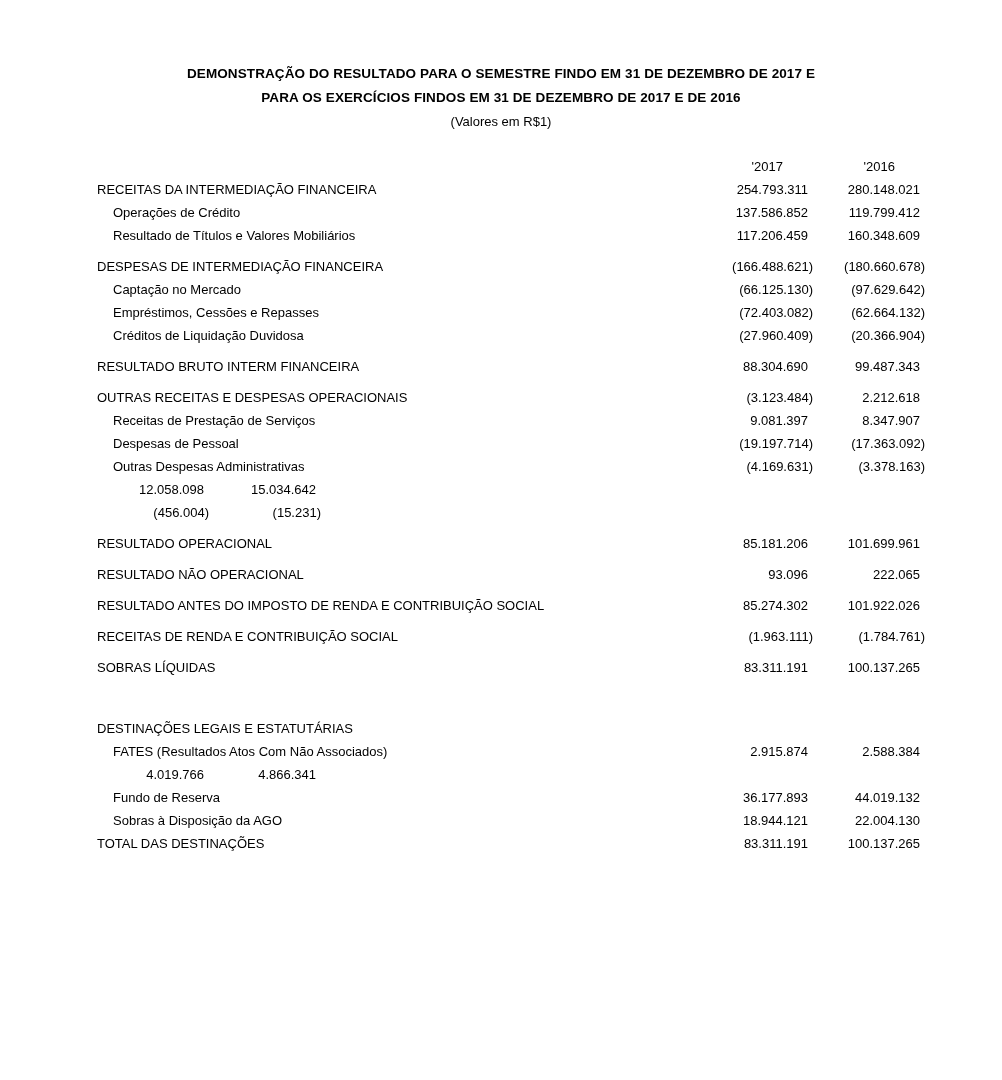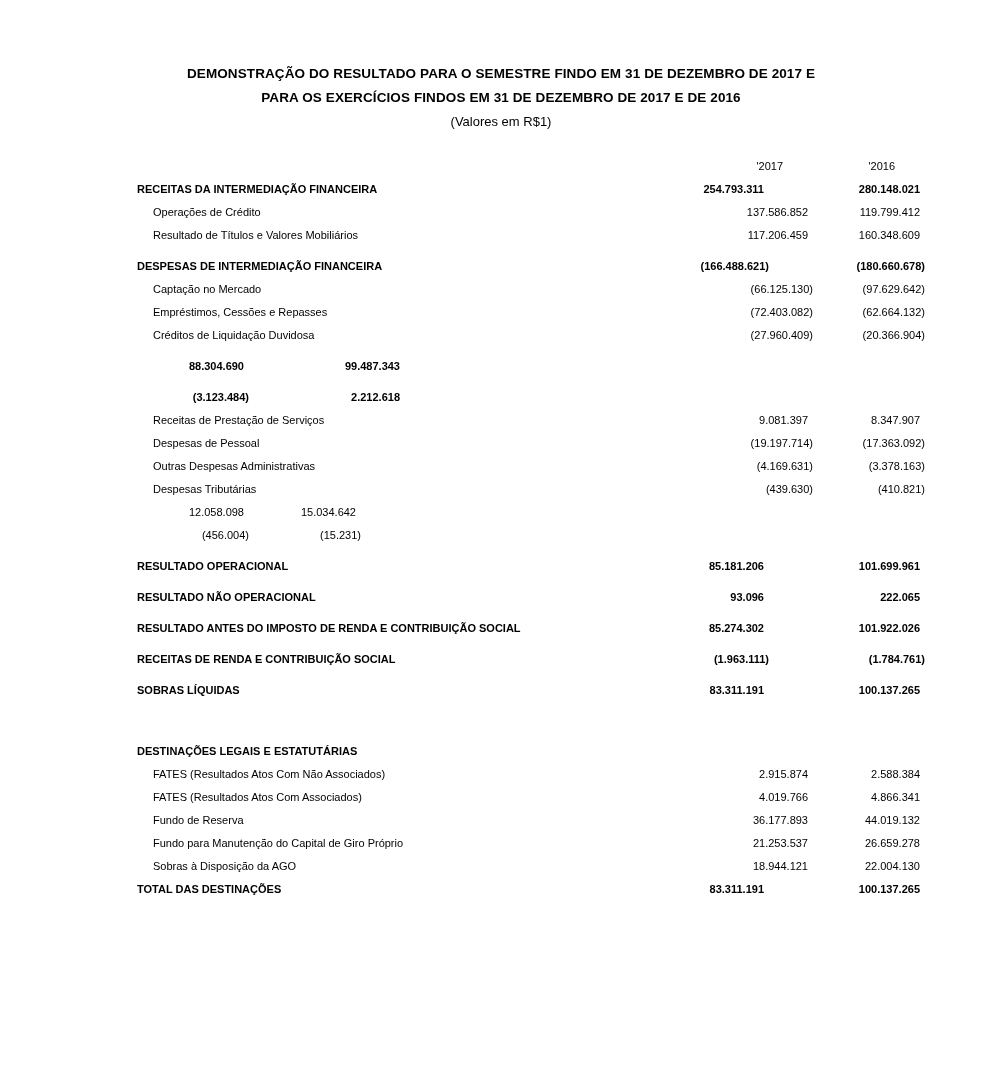--- a/index.html
+++ b/index.html
@@ -35,24 +35,23 @@
   }
   .stmt-table {
     margin-top: 23px;
     padding-left: 97px;
     padding-right: 77px;
   }
   .row {
     display: flex;
     align-items: center;
     line-height: 23px;
-    font-size: 11px;
-    margin-left: 40px;
-  }
-  .row.bold { font-weight: 700; gap: 44px; }
+    font-size: 13px;
+  }
+  .row.bold { font-weight: 400; }
   .row.item { font-weight: 400; }
   .row.item .col-label { padding-left: 16px; }
   .col-label {
     flex: 1;
     white-space: nowrap;
     overflow: hidden;
   }
   .col-v {
     width: 112px;
     text-align: right;
@@ -113,46 +112,43 @@
           <div class="col-label">Empréstimos, Cessões e Repasses</div>
           <div class="col-v">(72.403.082)</div>
           <div class="col-v">(62.664.132)</div>
         </div>
         <div class="row item">
           <div class="col-label">Créditos de Liquidação Duvidosa</div>
           <div class="col-v">(27.960.409)</div>
           <div class="col-v">(20.366.904)</div>
         </div>
         <div class="row bold gap-section">
+          <div class="col-label">RESULTADO BRUTO INTERM FINANCEIRA</div>
           <div class="col-v pad">88.304.690</div>
           <div class="col-v pad">99.487.343</div>
         </div>
         <div class="row bold gap-section">
+          <div class="col-label">OUTRAS RECEITAS E DESPESAS OPERACIONAIS</div>
           <div class="col-v">(3.123.484)</div>
           <div class="col-v pad">2.212.618</div>
         </div>
         <div class="row item">
           <div class="col-label">Receitas de Prestação de Serviços</div>
           <div class="col-v pad">9.081.397</div>
           <div class="col-v pad">8.347.907</div>
         </div>
         <div class="row item">
           <div class="col-label">Despesas de Pessoal</div>
           <div class="col-v">(19.197.714)</div>
           <div class="col-v">(17.363.092)</div>
         </div>
         <div class="row item">
           <div class="col-label">Outras Despesas Administrativas</div>
           <div class="col-v">(4.169.631)</div>
           <div class="col-v">(3.378.163)</div>
-        </div>
-        <div class="row item">
-          <div class="col-label">Despesas Tributárias</div>
-          <div class="col-v">(439.630)</div>
-          <div class="col-v">(410.821)</div>
         </div>
         <div class="row item">
           <div class="col-v pad">12.058.098</div>
           <div class="col-v pad">15.034.642</div>
         </div>
         <div class="row item">
           <div class="col-v">(456.004)</div>
           <div class="col-v">(15.231)</div>
         </div>
         <div class="row bold gap-section">
@@ -184,33 +180,27 @@
           <div class="col-label">DESTINAÇÕES LEGAIS E ESTATUTÁRIAS</div>
           <div class="col-v"></div>
           <div class="col-v"></div>
         </div>
         <div class="row item">
           <div class="col-label">FATES (Resultados Atos Com Não Associados)</div>
           <div class="col-v pad">2.915.874</div>
           <div class="col-v pad">2.588.384</div>
         </div>
         <div class="row item">
-          <div class="col-label">FATES (Resultados Atos Com Associados)</div>
           <div class="col-v pad">4.019.766</div>
           <div class="col-v pad">4.866.341</div>
         </div>
         <div class="row item">
           <div class="col-label">Fundo de Reserva</div>
           <div class="col-v pad">36.177.893</div>
           <div class="col-v pad">44.019.132</div>
-        </div>
-        <div class="row item">
-          <div class="col-label">Fundo para Manutenção do Capital de Giro Próprio</div>
-          <div class="col-v pad">21.253.537</div>
-          <div class="col-v pad">26.659.278</div>
         </div>
         <div class="row item">
           <div class="col-label">Sobras à Disposição da AGO</div>
           <div class="col-v pad">18.944.121</div>
           <div class="col-v pad">22.004.130</div>
         </div>
         <div class="row bold">
           <div class="col-label">TOTAL DAS DESTINAÇÕES</div>
           <div class="col-v pad">83.311.191</div>
           <div class="col-v pad">100.137.265</div>

